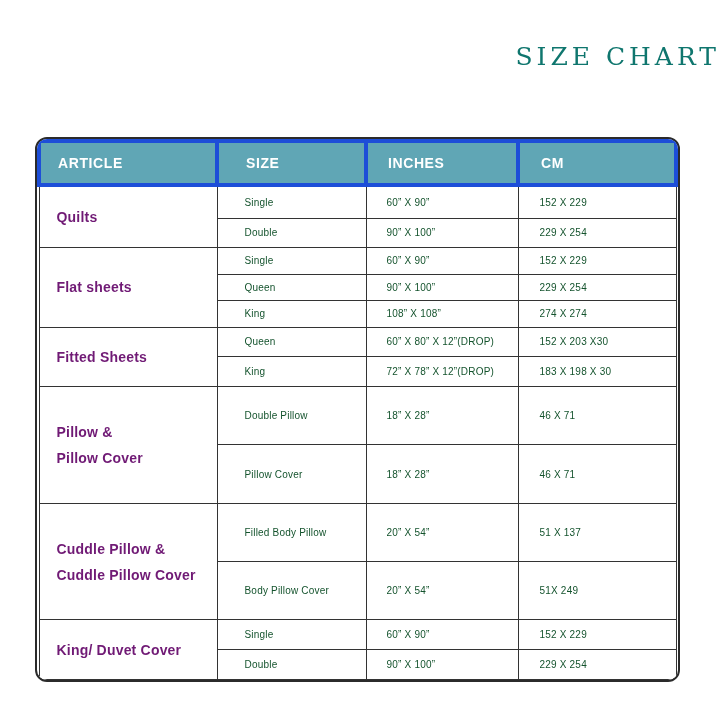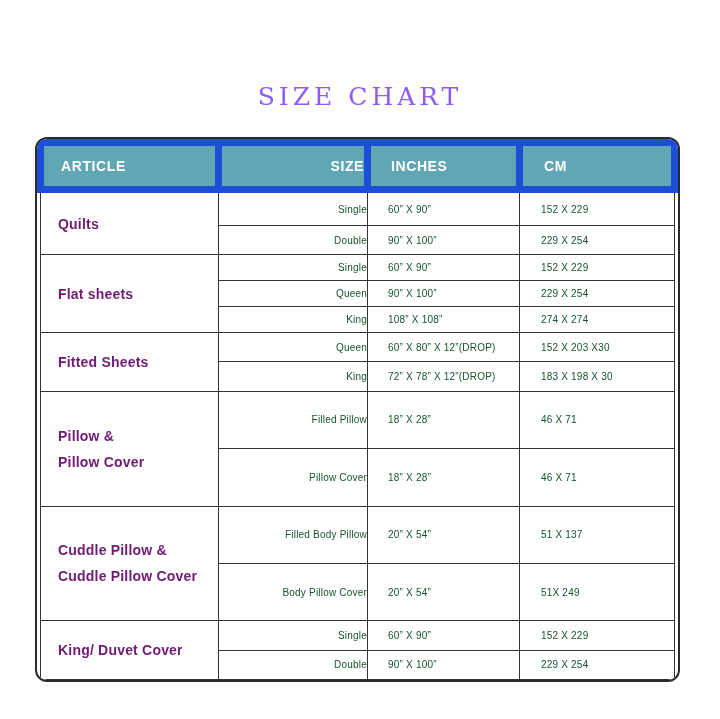--- a/index.html
+++ b/index.html
@@ -5,27 +5,27 @@
   html, body { margin: 0; padding: 0; }
   body {
     width: 720px; height: 719px;
     background: #ffffff;
     font-family: "Liberation Sans", sans-serif;
     position: relative;
     overflow: hidden;
   }
   .page-title {
     margin: 0;
-    padding-top: 82px;
-    text-align: center;
+    padding-top: 42px;
+    text-align: right;
     font-family: "DejaVu Serif", serif;
     font-weight: 400;
     font-size: 25px;
     letter-spacing: 4px;
-    color: #8b5cf6;
+    color: #0f766e;
   }
   .table-wrap {
     position: absolute;
     left: 35px; top: 137px;
     width: 645px; height: 545px;
     border: 2px solid #2b2b2b;
     border-radius: 12px;
     overflow: hidden;
     background: #ffffff;
     box-sizing: border-box;
@@ -40,34 +40,34 @@
   col.c-inches  { width: 152px; }
   col.c-cm      { width: auto;  }
   th {
     background: #60a6b5;
     color: #ffffff;
     font-size: 14px;
     font-weight: 700;
     letter-spacing: 0.6px;
     text-align: left;
     height: 40px;
-    border: 7px solid #1d4ed8;
+    border: 4px solid #1d4ed8;
     padding: 0;
   }
   td {
     border: 1px solid #333333;
     font-size: 10px;
     color: #14532d;
     letter-spacing: 0.2px;
     padding: 0;
     vertical-align: middle;
     background: #ffffff;
   }
   .col-article { padding-left: 17px; }
-  .col-size    { padding-left: 27px; text-align: right; }
+  .col-size    { padding-left: 27px; }
   .col-inches  { padding-left: 20px; }
   .col-cm      { padding-left: 21px; }
   td.article-cell {
     color: #701a75;
     font-weight: 700;
     font-size: 14px;
     letter-spacing: 0.2px;
     line-height: 26px;
   }
   .article-line { display: block; }
@@ -144,21 +144,21 @@
         <td class="col-size">King</td>
         <td class="col-inches">72” X 78” X 12”(DROP)</td>
         <td class="col-cm">183 X 198 X 30</td>
       </tr>
 
       <tr>
         <td class="article-cell col-article" rowspan="2">
           <span class="article-line">Pillow &amp;</span>
           <span class="article-line">Pillow Cover</span>
         </td>
-        <td class="col-size">Filled Pillow</td>
+        <td class="col-size">Double Pillow</td>
         <td class="col-inches">18” X 28”</td>
         <td class="col-cm">46 X 71</td>
       </tr>
       <tr>
         <td class="col-size">Pillow Cover</td>
         <td class="col-inches">18” X 28”</td>
         <td class="col-cm">46 X 71</td>
       </tr>
 
       <tr>

